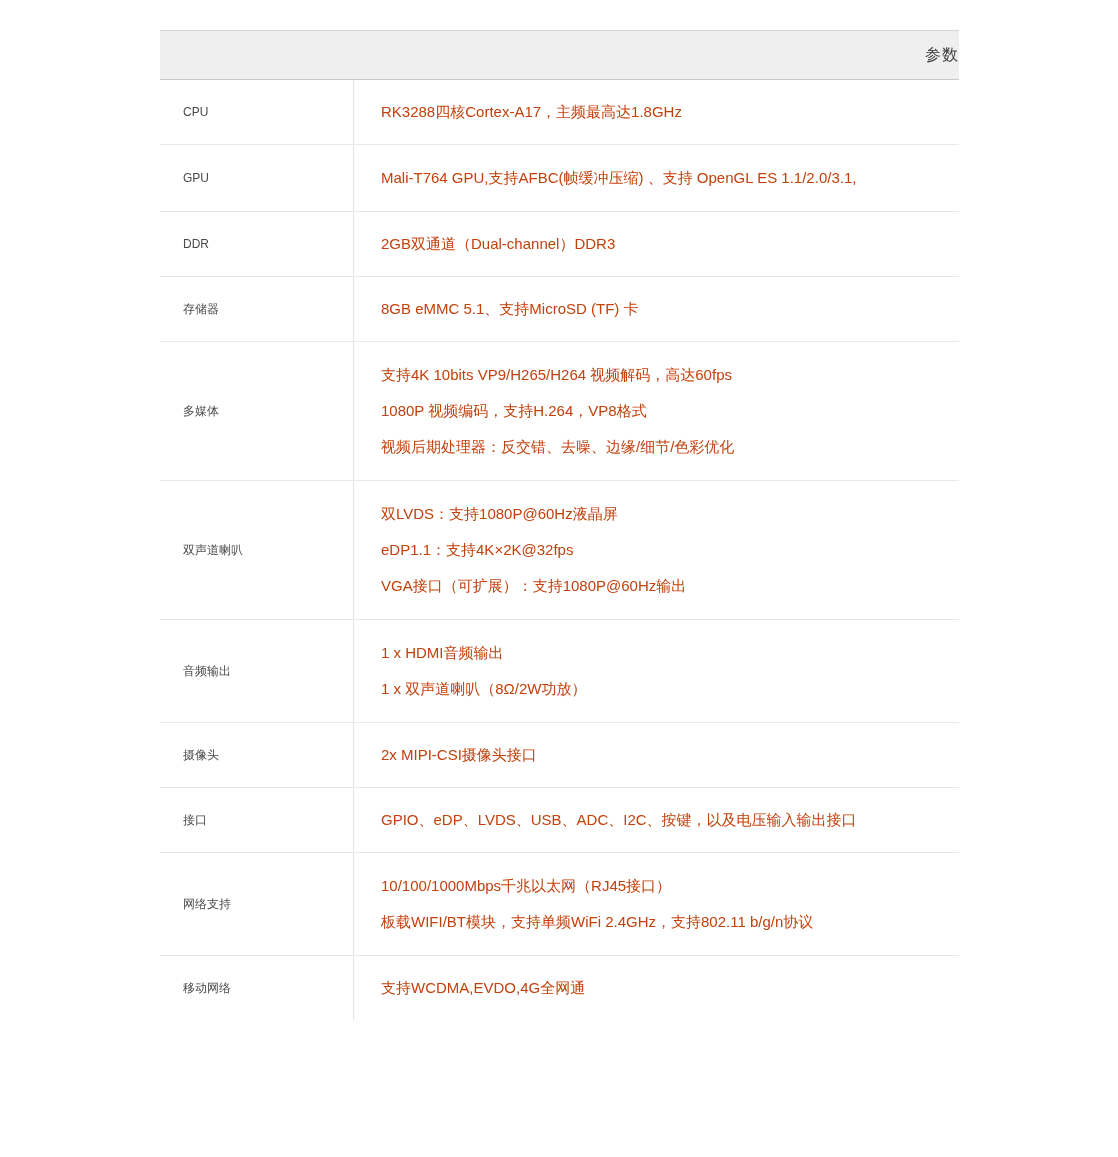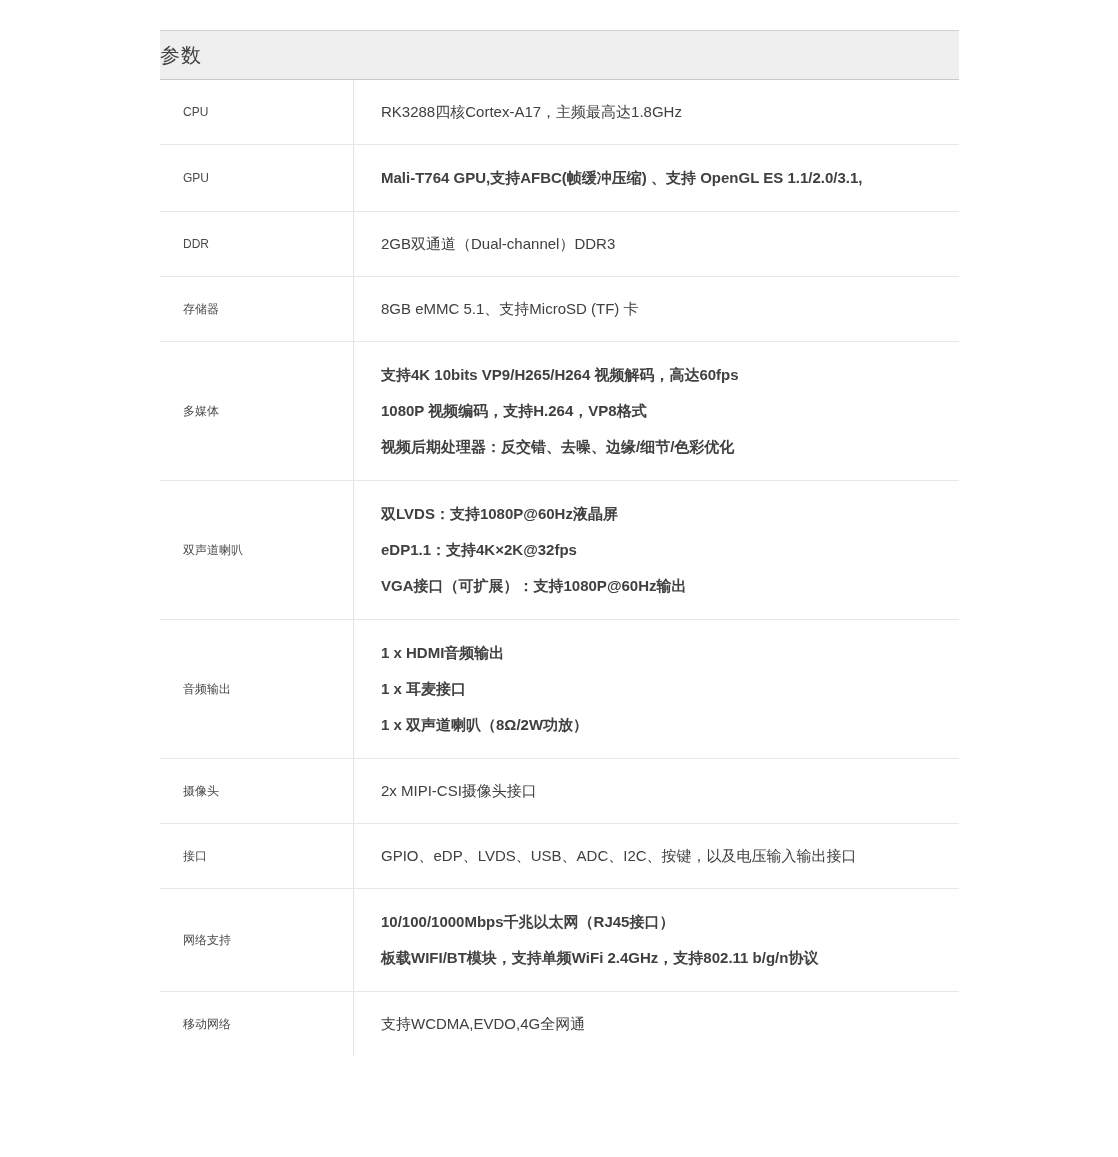--- a/index.html
+++ b/index.html
@@ -16,22 +16,22 @@
     top: 30px;
     width: 799px;
   }
   .spec-header {
     height: 50px;
     background: #efefef;
     border-top: 1px solid #d2d2d2;
     border-bottom: 1px solid #c9c9c9;
     display: flex;
     align-items: center;
-    justify-content: flex-start;
-    font-size: 20px;
+    justify-content: flex-end;
+    font-size: 16px;
     color: #3f3f3f;
     letter-spacing: 1px;
   }
   .spec-row {
     display: flex;
     border-bottom: 1px solid #e8e8e8;
     width: 100%;
   }
   .spec-row:last-child { border-bottom: none; }
   .label-cell {
@@ -46,25 +46,25 @@
   .value-cell {
     flex: 1;
     border-left: 1px solid #e2e2e2;
     padding-left: 27px;
     padding-right: 16px;
     display: flex;
     flex-direction: column;
     justify-content: center;
   }
   .value-lines { padding: 14px 0; }
-  .spec-row.multi .value-lines { padding: 15px 0; font-weight: bold; }
+  .spec-row.multi .value-lines { padding: 15px 0; }
   .value-line {
     line-height: 36px;
     font-size: 15px;
-    color: #404040;
+    color: #c2410c;
     white-space: nowrap;
   }
 </style>
 </head>
 <body>
 
 <div class="spec-table">
   <div class="spec-header">
     <span>参数</span>
   </div>
@@ -125,21 +125,20 @@
             <div class="value-line">VGA接口（可扩展）：支持1080P@60Hz输出</div>
           </div>
     </div>
   </div>
 
   <div class="spec-row multi">
     <div class="label-cell">音频输出</div>
     <div class="value-cell">
       <div class="value-lines">
             <div class="value-line">1 x HDMI音频输出</div>
-            <div class="value-line">1 x 耳麦接口</div>
             <div class="value-line">1 x 双声道喇叭（8Ω/2W功放）</div>
           </div>
     </div>
   </div>
 
   <div class="spec-row">
     <div class="label-cell">摄像头</div>
     <div class="value-cell">
       <div class="value-lines">
             <div class="value-line">2x MIPI-CSI摄像头接口</div>

